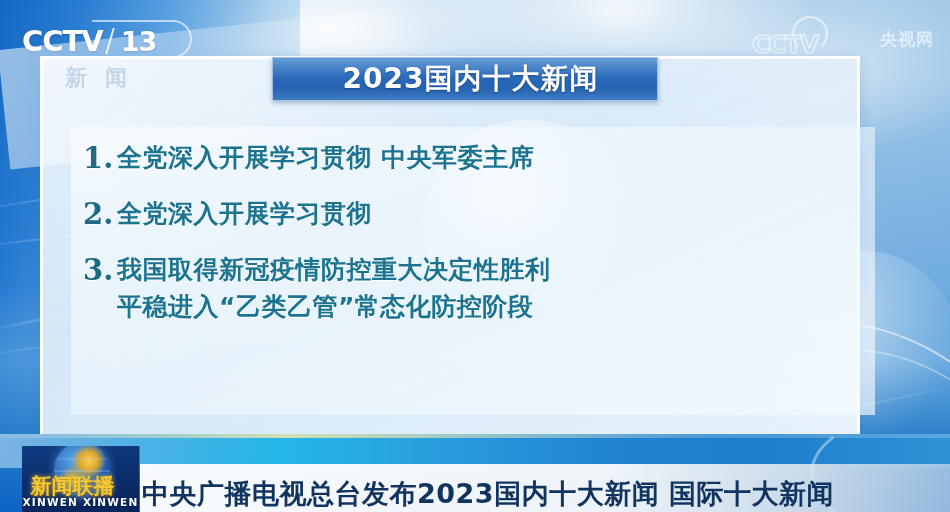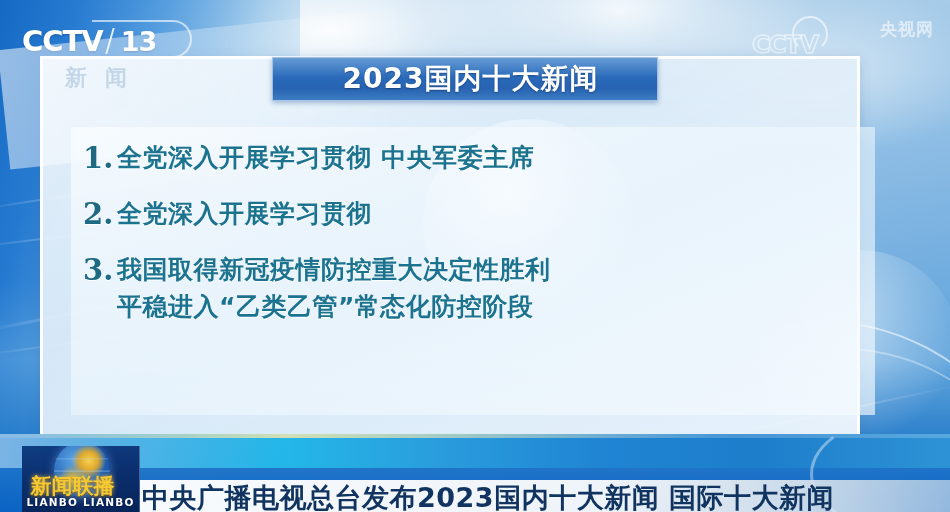--- a/index.html
+++ b/index.html
@@ -83,21 +83,21 @@
     position:absolute; left:56px; top:28px;
     font:bold 19px "DejaVu Sans", sans-serif; color:transparent;
     -webkit-text-stroke:1.3px rgba(255,255,255,.95); letter-spacing:-1px;margin-top:40px;
   }
   #watermark .wm-ring {
     position:absolute; left:40px; top:2px; width:36px; height:36px;
     border:2.4px solid rgba(255,255,255,.95); border-radius:50%;
     border-bottom-color:transparent;
   }
   #watermark .wm-cn {
-    margin-top:4px; font:bold 17px "DejaVu Sans", sans-serif;
+    margin-top:14px; font:bold 17px "DejaVu Sans", sans-serif;
     color:rgba(255,255,255,.95); letter-spacing:1px; white-space:nowrap;
   }
 
   
   #panel {
     position:absolute; left:40px; top:56px; width:820px; height:382px;
     background:linear-gradient(155deg, rgba(238,246,252,.95) 0%, rgba(223,237,249,.93) 38%, rgba(230,242,251,.95) 70%, rgba(240,247,253,.95) 100%);
     border:3px solid rgba(255,255,255,.92);
     box-shadow:0 3px 12px rgba(40,90,150,.22);
   }
@@ -179,23 +179,23 @@
   #bottombar .topstrip::after {
     content:""; position:absolute; left:0; top:0; width:100%; height:4px;
     background:linear-gradient(90deg, rgba(255,255,255,.1), rgba(240,230,170,.85) 30%, rgba(255,255,255,.2) 75%);
   }
   #bottombar .arc {
     position:absolute; right:-60px; top:-20px; width:200px; height:120px;
     border-radius:50%; border:3px solid rgba(255,255,255,.4);
     border-right-color:transparent; border-top-color:transparent;
   }
   #bottombar .textband {
-    position:absolute; left:130px; bottom:0; width:820px; height:32px;
+    position:absolute; left:130px; bottom:0; width:820px; height:48px;
     background:linear-gradient(90deg, rgba(255,255,255,.97) 0%, rgba(250,251,252,.95) 58%, rgba(226,233,238,.88) 82%, rgba(205,220,233,.7) 100%);
-    display:flex; align-items:flex-start;
+    display:flex; align-items:flex-end;
   }
   #bottom-text {
     padding-left:12px;
     font:bold 27px "DejaVu Sans", sans-serif;
     color:#10345f; letter-spacing:.5px; white-space:nowrap;
   }
 
   
   #xwlb {
     position:absolute; left:22px; bottom:0; width:118px; height:66px;
@@ -306,17 +306,17 @@
   <div id="bottombar">
     <div class="topstrip">
       <div class="arc"></div>
     </div>
     <div class="textband">
       <div id="bottom-text">中央广播电视总台发布2023国内十大新闻 国际十大新闻</div>
     </div>
     <div id="xwlb">
       <div class="globe"></div>
       <div class="cn">新闻联播</div>
-      <div class="en">LIANBO  LIANBO</div>
+      <div class="en">XINWEN  XINWEN</div>
     </div>
   </div>
 
 </div>
 
 </body></html>

